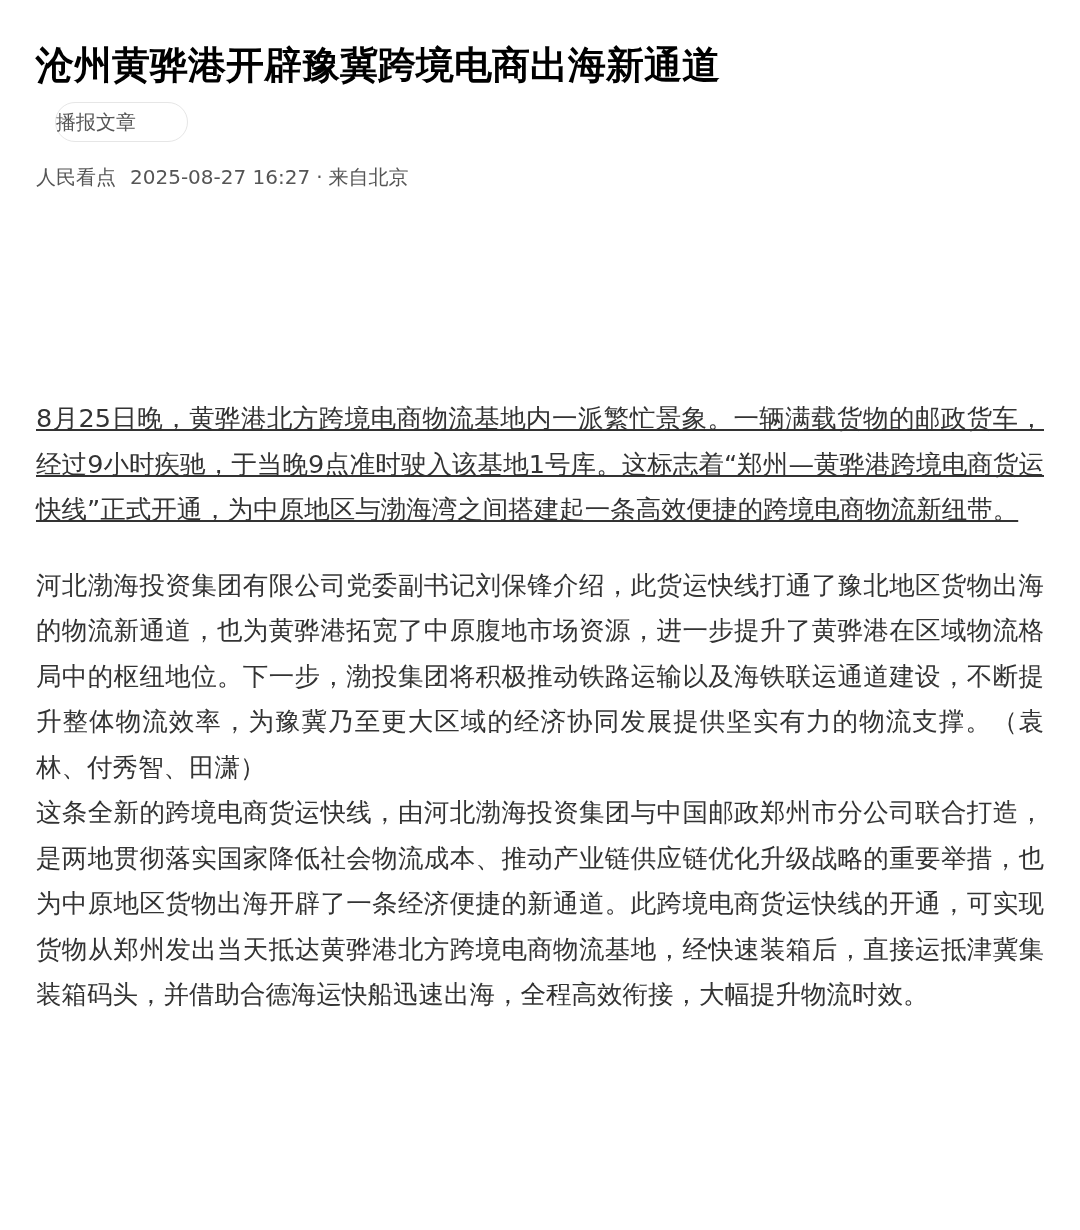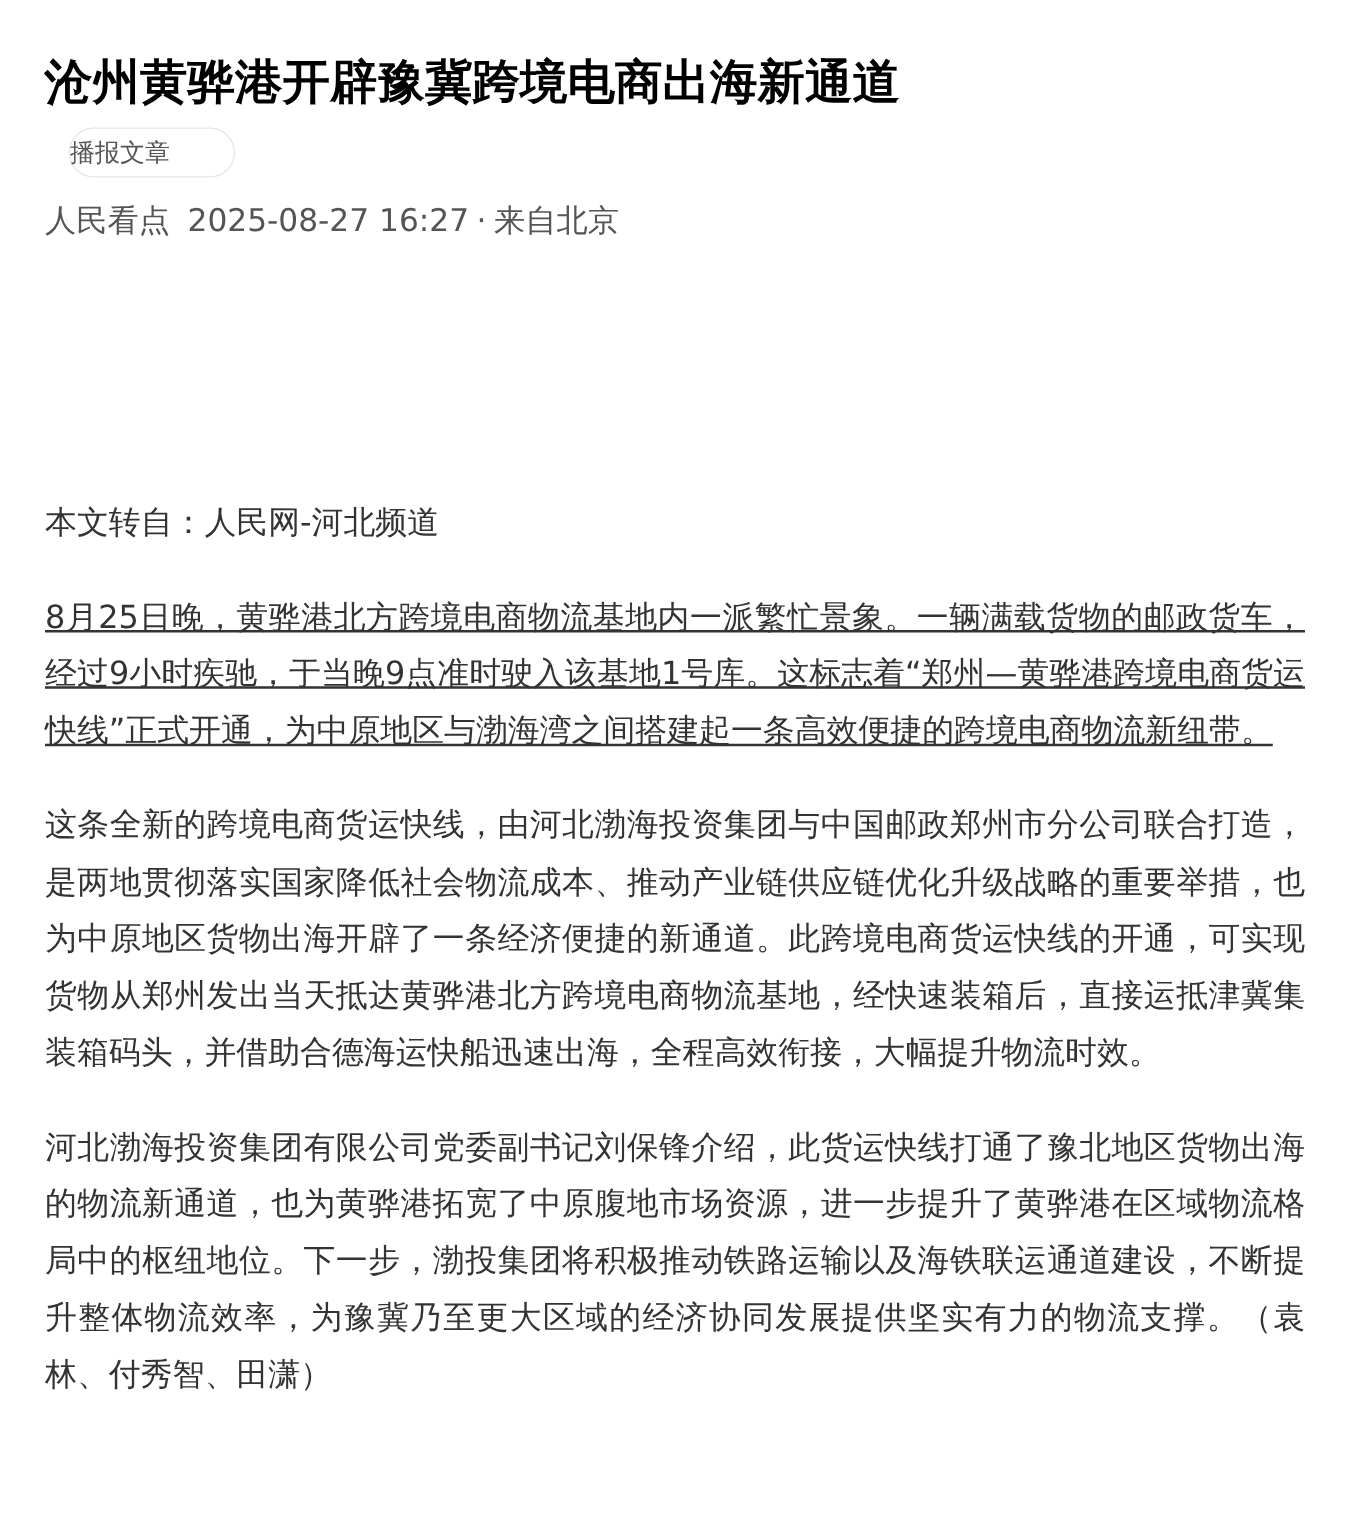--- a/index.html
+++ b/index.html
@@ -45,21 +45,21 @@
     }
     .listen-btn .label {
       font-size: 20px;
       color: #555555;
       line-height: 1;
     }
     .meta {
       position: absolute;
       left: 36px;
       top: 162px;
-      font-size: 25px;
+      font-size: 20px;
       line-height: 30px;
       color: #555555;
       white-space: nowrap;
     }
     .meta .source { margin-right: 14px; }
     .meta .dot { margin: 0 6px; }
     .content {
       position: absolute;
       left: 36px;
       top: 396px;
@@ -84,17 +84,16 @@
 <div class="listen-btn">
   <span class="icon"></span>
   <span class="label">播报文章</span>
 </div>
 
 <div class="meta">
   <span class="source">人民看点</span><span>2025-08-27 16:27</span><span class="dot">·</span><span>来自北京</span>
 </div>
 
 <div class="content">
-  <p class="para repost">本文转自：人民网-河北频道</p>
   <p class="para p1">8月25日晚，黄骅港北方跨境电商物流基地内一派繁忙景象。一辆满载货物的邮政货车，经过9小时疾驰，于当晚9点准时驶入该基地1号库。这标志着“郑州—黄骅港跨境电商货运快线”正式开通，为中原地区与渤海湾之间搭建起一条高效便捷的跨境电商物流新纽带。</p>
+  <p class="para p3">河北渤海投资集团有限公司党委副书记刘保锋介绍，此货运快线打通了豫北地区货物出海的物流新通道，也为黄骅港拓宽了中原腹地市场资源，进一步提升了黄骅港在区域物流格局中的枢纽地位。下一步，渤投集团将积极推动铁路运输以及海铁联运通道建设，不断提升整体物流效率，为豫冀乃至更大区域的经济协同发展提供坚实有力的物流支撑。（袁林、付秀智、田潇）</p>
   <p class="para p2">这条全新的跨境电商货运快线，由河北渤海投资集团与中国邮政郑州市分公司联合打造，是两地贯彻落实国家降低社会物流成本、推动产业链供应链优化升级战略的重要举措，也为中原地区货物出海开辟了一条经济便捷的新通道。此跨境电商货运快线的开通，可实现货物从郑州发出当天抵达黄骅港北方跨境电商物流基地，经快速装箱后，直接运抵津冀集装箱码头，并借助合德海运快船迅速出海，全程高效衔接，大幅提升物流时效。</p>
-  <p class="para p3">河北渤海投资集团有限公司党委副书记刘保锋介绍，此货运快线打通了豫北地区货物出海的物流新通道，也为黄骅港拓宽了中原腹地市场资源，进一步提升了黄骅港在区域物流格局中的枢纽地位。下一步，渤投集团将积极推动铁路运输以及海铁联运通道建设，不断提升整体物流效率，为豫冀乃至更大区域的经济协同发展提供坚实有力的物流支撑。（袁林、付秀智、田潇）</p>
 </div>
 
 </body></html>

